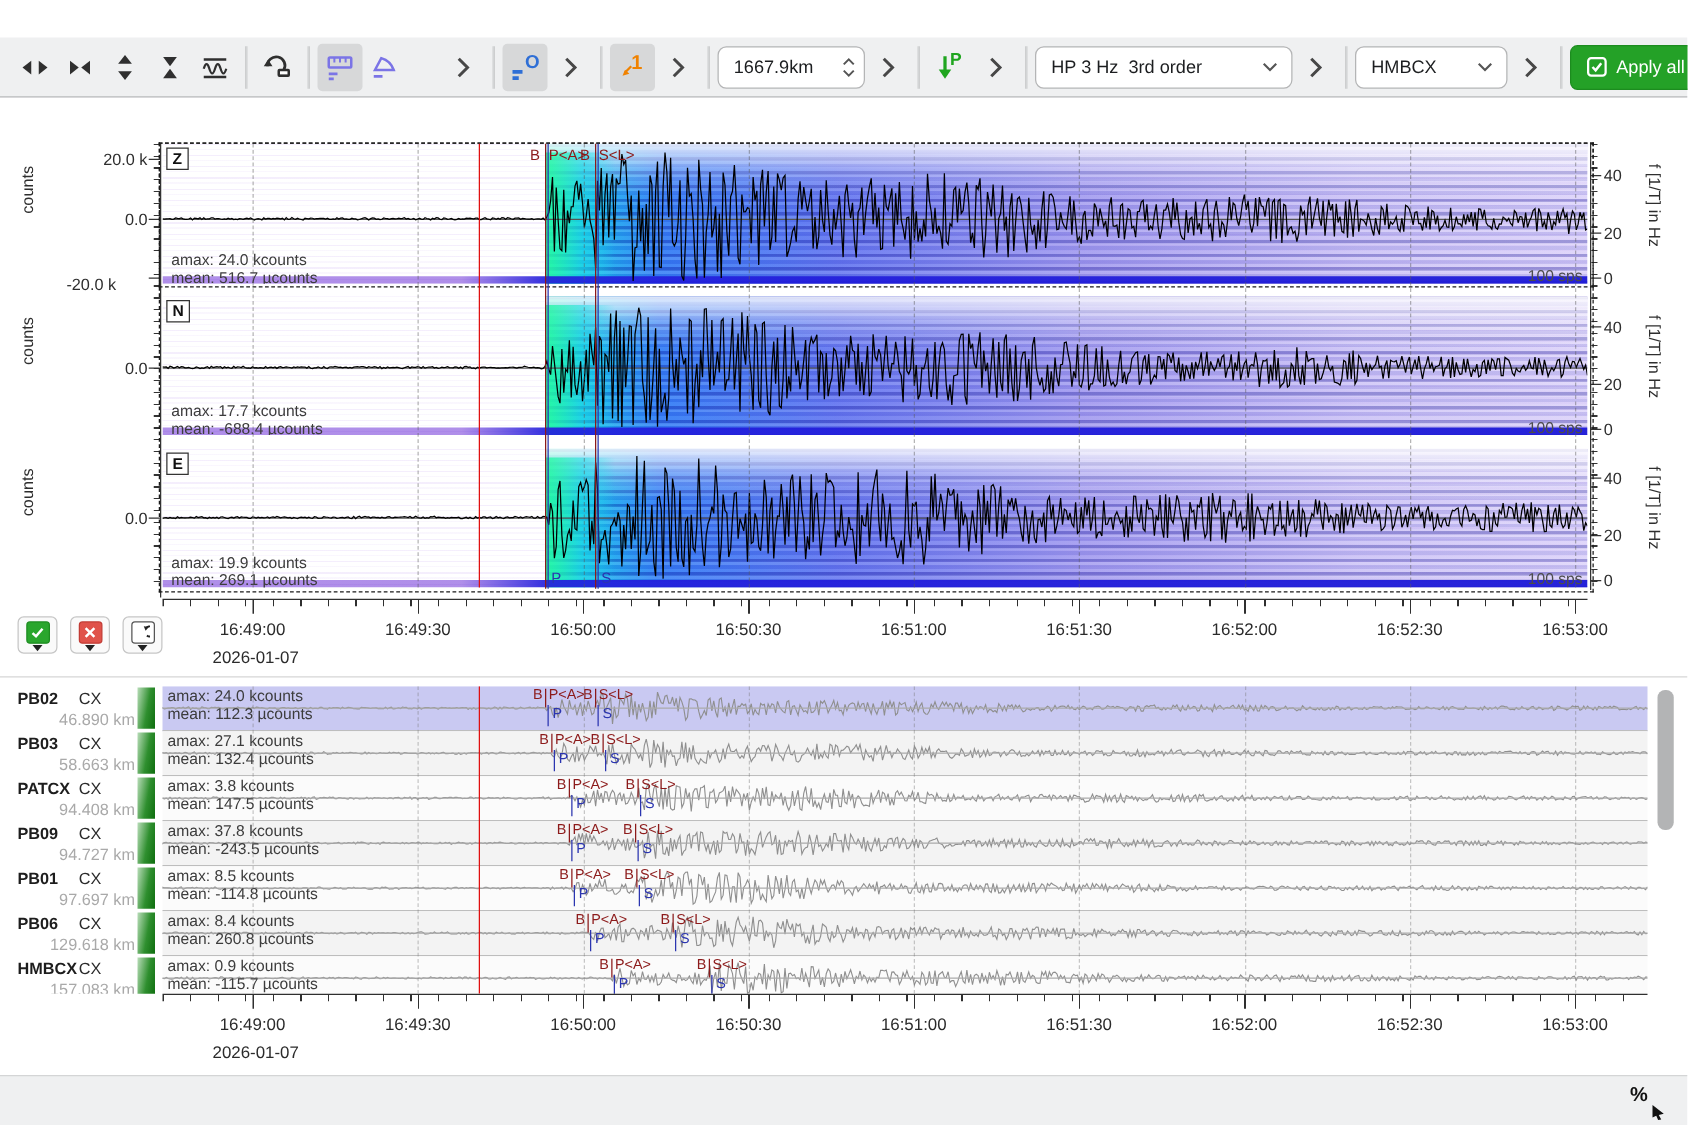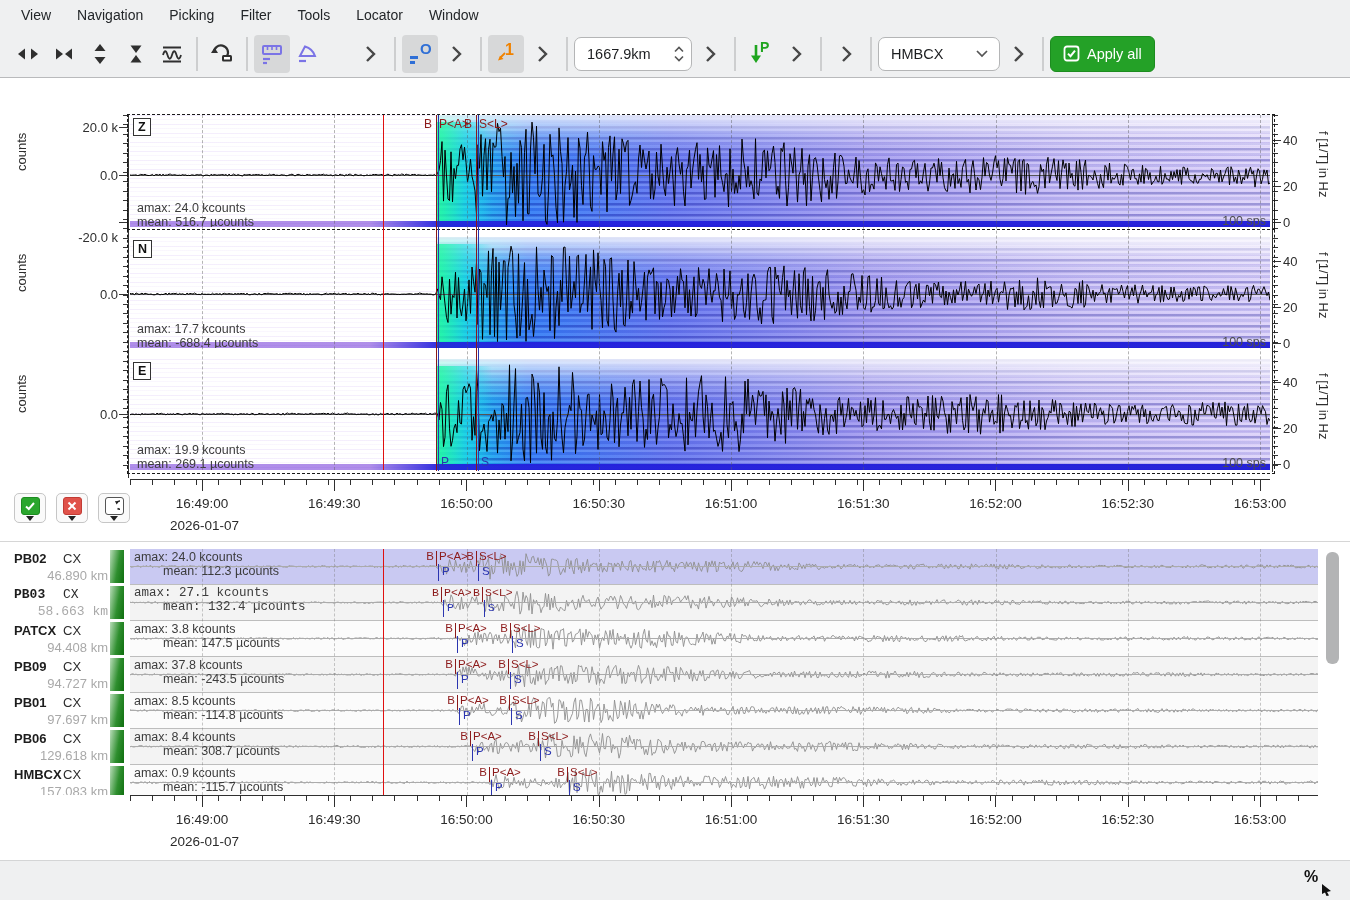--- a/index.html
+++ b/index.html
@@ -93,50 +93,41 @@
   .srow .rowbg{position:absolute;left:130px;width:1188px;top:0;height:35px;background:#fbfbfb;border-bottom:1px solid #bdbdbd;}
   .srow:nth-child(even) .rowbg{background:#f3f3f3;}
   .srow.sel .rowbg{background:#c9c9f2;}
   .st-code{position:absolute;left:14px;top:2px;font-size:13px;font-weight:bold;color:#1d1d1d;}
   .st-net{position:absolute;left:63px;top:2px;font-size:13px;color:#2c2c2c;}
   .st-dist{position:absolute;left:0px;top:19px;width:108px;text-align:right;font-size:13px;color:#a9a9a9;}
   .st-bar{position:absolute;left:110px;top:1px;width:14px;height:33px;background:linear-gradient(100deg,#b9ddb9 0%,#2f8f2f 55%,#0e6e0e 100%);}
   .rtrace{position:absolute;left:130px;top:0;width:1188px;height:36px;}
   .rtrace .zero{position:absolute;left:0;right:0;top:17px;height:1px;background:#ababab;}
   .r-amax{position:absolute;left:4px;top:1px;font-size:12.5px;color:#3c3c3c;}
-  .r-mean{position:absolute;left:4px;top:15px;font-size:12.5px;color:#3c3c3c;margin-left:29px;}
+  .r-mean{position:absolute;left:4px;top:15px;font-size:12.5px;color:#3c3c3c;}
   .rm-line{position:absolute;width:1px;top:2px;height:15px;background:#8c1a1a;}
   .rm-line.blue{top:15px;height:17px;background:#2b35b0;}
   .rm-txt{position:absolute;top:1px;font-size:11.5px;color:#8c1a1a;white-space:nowrap;}
   .rm-txt.blue{top:16px;color:#2b35b0;}
   .scrollbar{position:absolute;left:1326px;top:552px;width:13px;height:246px;}
   .scrollbar .thumb{position:absolute;left:0;top:0;width:13px;height:112px;background:#b3b4b5;border-radius:6px;}
 
   
   .statusbar{position:absolute;left:0;top:860px;width:1350px;height:40px;background:#eff0f1;border-top:1px solid #d4d5d6;}
   .statusicon{position:absolute;right:18px;top:7px;width:28px;height:26px;font-size:16px;font-weight:bold;color:#111;}
   .statusicon .pct{position:absolute;left:0;top:0;}
   .statusicon svg{position:absolute;right:-2px;bottom:-2px;}
 
   svg{display:block;}
 </style>
 </head>
 <body>
 
 <div id="app">
 
-  <div class="menubar">
-    <span class="mi">View</span>
-    <span class="mi">Navigation</span>
-    <span class="mi">Picking</span>
-    <span class="mi">Filter</span>
-    <span class="mi">Tools</span>
-    <span class="mi">Locator</span>
-    <span class="mi">Window</span>
-  </div>
 
   <div class="toolbar">
     <div class="tbtn">
       <svg width="24" height="24">
           <polygon points="2,12 9,6.5 9,17.5" fill="#2f2f2f"></polygon>
           <polygon points="22,12 15,6.5 15,17.5" fill="#2f2f2f"></polygon>
         </svg>
     </div>
     <div class="tbtn">
       <svg width="24" height="24">
@@ -245,20 +236,26 @@
           <polygon points="10,23 5,15.5 15,15.5" fill="#1fa51f"></polygon>
           <text x="14" y="12" font-size="14" font-weight="bold" fill="#1fa51f" font-family="Liberation Sans, sans-serif">P</text>
         </svg>
     </div>
     <div class="tbtn">
       <svg width="22" height="22">
           <polyline points="8,4 15,11 8,18" fill="none" stroke="#474747" stroke-width="2.4"></polyline>
         </svg>
     </div>
     <div class="tsep"></div>
+    <div class="combo" style="width:206px;">
+      <span class="lbl">HP 3 Hz  3rd order</span>
+      <svg width="14" height="9">
+          <polyline points="2,2 7,7 12,2" fill="none" stroke="#555" stroke-width="1.7"></polyline>
+        </svg>
+    </div>
     <div class="tbtn">
       <svg width="22" height="22">
           <polyline points="8,4 15,11 8,18" fill="none" stroke="#474747" stroke-width="2.4"></polyline>
         </svg>
     </div>
     <div class="tsep"></div>
     <div class="combo" style="width:122px;">
       <span class="lbl">HMBCX</span>
       <svg width="14" height="9">
           <polyline points="2,2 7,7 12,2" fill="none" stroke="#555" stroke-width="1.7"></polyline>
@@ -325,21 +322,21 @@
 
   <div class="vaxis" style="left:128px;top:115px;height:363px;"></div>
   <div class="tickstrip" style="left:123px;top:115px;width:5px;height:357px;background:repeating-linear-gradient(180deg,#333 0 1px,transparent 1px 9.45px);"></div>
   <div class="majtick" style="left:119px;top:127px;width:9px;"></div>
   <div class="majtick" style="left:119px;top:175px;width:9px;"></div>
   <div class="majtick" style="left:119px;top:222px;width:9px;"></div>
   <div class="majtick" style="left:119px;top:294px;width:9px;"></div>
   <div class="majtick" style="left:119px;top:414px;width:9px;"></div>
   <div class="ylab l" style="top:120px;">20.0 k</div>
   <div class="ylab l" style="top:168px;">0.0</div>
-  <div class="ylab l" style="top:230px;">-20.0 k</div>
+  <div class="ylab l" style="top:220px;text-align:center;">-20.0 k</div>
   <div class="ylab l" style="top:287px;">0.0</div>
   <div class="ylab l" style="top:407px;">0.0</div>
   <div class="rot" style="left:14px;top:171px;transform:rotate(-90deg);transform-origin:left top;">counts</div>
   <div class="rot" style="left:14px;top:292px;transform:rotate(-90deg);transform-origin:left top;">counts</div>
   <div class="rot" style="left:14px;top:413px;transform:rotate(-90deg);transform-origin:left top;">counts</div>
 
   <div class="vaxis" style="left:1272px;top:115px;height:357px;"></div>
   <div class="tickstrip" style="left:1273px;top:115px;width:5px;height:357px;background:repeating-linear-gradient(180deg,#333 0 1px,transparent 1px 9.45px);"></div>
   <div class="majtick" style="left:1272px;top:140px;width:9px;"></div>
   <div class="majtick" style="left:1272px;top:186px;width:9px;"></div>
@@ -470,21 +467,21 @@
           <div class="rm-line blue" style="left: 348px;"></div>
           <div class="rm-txt" style="left: auto; right: 884px;">B</div>
           <div class="rm-txt" style="left: 309px;">P&lt;A&gt;</div>
           <div class="rm-txt" style="left: auto; right: 844px;">B</div>
           <div class="rm-txt" style="left: 349px;">S&lt;L&gt;</div>
           <div class="rm-txt blue" style="left: 312px;">P</div>
           <div class="rm-txt blue" style="left: 352px;">S</div>
         </div>
   </div>
 
-  <div class="srow" style="top: 36px; font-family: Liberation Mono, monospace;">
+  <div class="srow" style="top: 36px;">
     <div class="rowbg"></div>
     <div class="st-code">PB03</div>
     <div class="st-net">CX</div>
     <div class="st-dist">58.663 km</div>
     <div class="st-bar"></div>
     <div class="rtrace">
       <div class="zero"></div>
       <svg class="rw" width="1188" height="36">
             <path d="M0 17.5 L0.0 17.2 L1.5 17.5 L3.0 17.1 L4.5 18.0 L6.0 17.3 L7.5 17.6 L9.0 17.5 L10.5 17.3 L12.0 17.7 L13.5 17.3 L15.0 18.0 L16.5 17.6 L18.0 16.8 L19.5 17.3 L21.0 18.2 L22.5 18.1 L24.0 17.3 L25.5 16.6 L27.0 18.3 L28.5 17.7 L30.0 17.5 L31.5 17.6 L33.0 17.6 L34.5 17.0 L36.0 18.3 L37.5 17.2 L39.0 18.0 L40.5 17.6 L42.0 18.5 L43.5 16.9 L45.0 17.7 L46.5 17.0 L48.0 17.3 L49.5 17.5 L51.0 17.8 L52.5 17.5 L54.0 17.8 L55.5 17.0 L57.0 17.5 L58.5 17.1 L60.0 18.1 L61.5 18.0 L63.0 17.9 L64.5 17.4 L66.0 16.8 L67.5 17.5 L69.0 17.8 L70.5 17.7 L72.0 17.0 L73.5 18.0 L75.0 17.6 L76.5 18.0 L78.0 18.2 L79.5 17.6 L81.0 18.0 L82.5 17.5 L84.0 17.6 L85.5 18.1 L87.0 17.9 L88.5 17.7 L90.0 17.3 L91.5 17.6 L93.0 17.8 L94.5 17.9 L96.0 18.0 L97.5 17.6 L99.0 17.7 L100.5 17.4 L102.0 17.8 L103.5 17.1 L105.0 17.5 L106.5 16.8 L108.0 17.0 L109.5 18.0 L111.0 17.2 L112.5 17.8 L114.0 17.1 L115.5 18.2 L117.0 18.4 L118.5 16.6 L120.0 16.8 L121.5 18.2 L123.0 17.8 L124.5 17.4 L126.0 17.6 L127.5 17.7 L129.0 16.4 L130.5 17.3 L132.0 18.4 L133.5 17.9 L135.0 18.1 L136.5 17.1 L138.0 17.7 L139.5 17.0 L141.0 17.8 L142.5 17.8 L144.0 17.0 L145.5 17.8 L147.0 17.2 L148.5 17.5 L150.0 16.8 L151.5 17.0 L153.0 17.5 L154.5 17.2 L156.0 17.6 L157.5 17.8 L159.0 18.1 L160.5 17.9 L162.0 16.7 L163.5 18.2 L165.0 17.0 L166.5 17.9 L168.0 17.5 L169.5 17.6 L171.0 18.0 L172.5 17.8 L174.0 17.0 L175.5 17.6 L177.0 17.5 L178.5 17.7 L180.0 17.7 L181.5 16.8 L183.0 17.7 L184.5 16.8 L186.0 17.0 L187.5 17.5 L189.0 17.0 L190.5 18.3 L192.0 17.9 L193.5 17.0 L195.0 17.3 L196.5 17.6 L198.0 17.7 L199.5 17.7 L201.0 17.6 L202.5 17.7 L204.0 18.2 L205.5 17.8 L207.0 17.1 L208.5 17.2 L210.0 17.8 L211.5 17.9 L213.0 17.1 L214.5 18.0 L216.0 17.4 L217.5 18.1 L219.0 17.3 L220.5 17.9 L222.0 17.8 L223.5 17.1 L225.0 16.8 L226.5 17.9 L228.0 17.9 L229.5 17.8 L231.0 17.7 L232.5 17.5 L234.0 18.3 L235.5 18.3 L237.0 17.4 L238.5 18.5 L240.0 18.0 L241.5 17.4 L243.0 18.2 L244.5 17.4 L246.0 17.3 L247.5 17.1 L249.0 17.2 L250.5 17.0 L252.0 17.4 L253.5 16.9 L255.0 18.3 L256.5 17.6 L258.0 17.5 L259.5 17.0 L261.0 18.2 L262.5 17.2 L264.0 17.0 L265.5 17.7 L267.0 18.1 L268.5 17.8 L270.0 16.6 L271.5 16.9 L273.0 17.0 L274.5 17.6 L276.0 17.8 L277.5 18.0 L279.0 17.8 L280.5 17.4 L282.0 18.1 L283.5 17.5 L285.0 17.0 L286.5 18.1 L288.0 17.3 L289.5 16.9 L291.0 18.0 L292.5 17.9 L294.0 17.7 L295.5 17.1 L297.0 16.9 L298.5 17.2 L300.0 17.7 L301.5 17.2 L303.0 18.2 L304.5 16.9 L306.0 17.9 L307.5 17.2 L309.0 17.7 L310.5 17.4 L312.0 19.6 L313.5 20.7 L315.0 14.7 L316.5 19.8 L318.0 21.6 L319.5 18.9 L321.0 9.8 L322.5 12.8 L324.0 22.2 L325.5 23.9 L327.0 20.4 L328.5 17.7 L330.0 24.7 L331.5 12.2 L333.0 24.0 L334.5 19.2 L336.0 17.5 L337.5 23.3 L339.0 20.1 L340.5 17.6 L342.0 11.9 L343.5 13.9 L345.0 16.5 L346.5 11.7 L348.0 19.7 L349.5 17.6 L351.0 19.1 L352.5 17.0 L354.0 21.1 L355.5 26.4 L357.0 11.0 L358.5 21.6 L360.0 9.9 L361.5 18.9 L363.0 25.6 L364.5 21.7 L366.0 22.5 L367.5 19.0 L369.0 25.8 L370.5 22.6 L372.0 17.2 L373.5 25.9 L375.0 10.2 L376.5 13.0 L378.0 14.5 L379.5 18.0 L381.0 21.3 L382.5 18.3 L384.0 23.8 L385.5 11.3 L387.0 6.3 L388.5 13.8 L390.0 29.1 L391.5 25.2 L393.0 7.1 L394.5 17.3 L396.0 10.6 L397.5 13.3 L399.0 25.3 L400.5 8.5 L402.0 29.0 L403.5 14.7 L405.0 18.6 L406.5 15.2 L408.0 20.1 L409.5 19.7 L411.0 27.7 L412.5 22.6 L414.0 21.6 L415.5 8.4 L417.0 21.8 L418.5 9.1 L420.0 24.9 L421.5 13.0 L423.0 22.6 L424.5 11.2 L426.0 21.7 L427.5 24.4 L429.0 26.3 L430.5 22.0 L432.0 23.7 L433.5 25.0 L435.0 25.6 L436.5 15.4 L438.0 21.3 L439.5 17.5 L441.0 17.5 L442.5 14.9 L444.0 20.2 L445.5 24.8 L447.0 22.6 L448.5 13.9 L450.0 22.4 L451.5 14.2 L453.0 10.3 L454.5 15.8 L456.0 16.2 L457.5 16.1 L459.0 14.4 L460.5 19.2 L462.0 21.6 L463.5 19.5 L465.0 21.4 L466.5 15.0 L468.0 12.0 L469.5 19.0 L471.0 24.2 L472.5 21.7 L474.0 20.4 L475.5 14.6 L477.0 13.3 L478.5 16.0 L480.0 11.5 L481.5 11.6 L483.0 15.4 L484.5 11.4 L486.0 15.1 L487.5 24.0 L489.0 18.8 L490.5 10.5 L492.0 14.0 L493.5 19.1 L495.0 20.2 L496.5 23.4 L498.0 17.9 L499.5 14.7 L501.0 11.3 L502.5 18.4 L504.0 18.9 L505.5 15.9 L507.0 23.9 L508.5 24.7 L510.0 23.3 L511.5 19.4 L513.0 18.5 L514.5 17.0 L516.0 13.5 L517.5 17.0 L519.0 19.3 L520.5 15.2 L522.0 22.8 L523.5 10.1 L525.0 22.3 L526.5 18.4 L528.0 21.0 L529.5 16.1 L531.0 19.8 L532.5 21.6 L534.0 10.4 L535.5 11.4 L537.0 19.3 L538.5 11.1 L540.0 12.3 L541.5 19.9 L543.0 15.3 L544.5 15.2 L546.0 13.7 L547.5 11.9 L549.0 12.8 L550.5 17.2 L552.0 14.9 L553.5 13.4 L555.0 10.8 L556.5 14.9 L558.0 10.6 L559.5 18.3 L561.0 23.2 L562.5 14.9 L564.0 18.2 L565.5 20.7 L567.0 19.5 L568.5 24.1 L570.0 13.4 L571.5 18.4 L573.0 15.1 L574.5 12.3 L576.0 23.1 L577.5 17.7 L579.0 11.3 L580.5 17.4 L582.0 16.2 L583.5 21.1 L585.0 17.3 L586.5 17.7 L588.0 14.2 L589.5 16.4 L591.0 17.9 L592.5 21.7 L594.0 22.5 L595.5 19.0 L597.0 15.0 L598.5 20.3 L600.0 22.1 L601.5 11.9 L603.0 14.7 L604.5 21.5 L606.0 18.9 L607.5 12.8 L609.0 18.3 L610.5 13.9 L612.0 16.8 L613.5 12.6 L615.0 21.1 L616.5 17.1 L618.0 20.8 L619.5 15.7 L621.0 14.1 L622.5 16.2 L624.0 16.0 L625.5 16.2 L627.0 15.7 L628.5 18.2 L630.0 20.9 L631.5 21.6 L633.0 20.3 L634.5 18.3 L636.0 18.2 L637.5 19.3 L639.0 14.0 L640.5 16.3 L642.0 20.0 L643.5 19.3 L645.0 18.9 L646.5 15.8 L648.0 21.3 L649.5 14.1 L651.0 18.5 L652.5 15.4 L654.0 20.8 L655.5 19.1 L657.0 15.5 L658.5 19.9 L660.0 14.9 L661.5 19.4 L663.0 18.9 L664.5 16.8 L666.0 16.6 L667.5 17.0 L669.0 16.8 L670.5 20.2 L672.0 17.6 L673.5 16.3 L675.0 19.4 L676.5 18.3 L678.0 15.7 L679.5 14.8 L681.0 15.4 L682.5 17.6 L684.0 19.1 L685.5 16.1 L687.0 20.2 L688.5 19.4 L690.0 19.9 L691.5 18.0 L693.0 19.7 L694.5 18.2 L696.0 15.9 L697.5 18.1 L699.0 17.7 L700.5 15.4 L702.0 19.6 L703.5 15.6 L705.0 18.6 L706.5 16.0 L708.0 16.7 L709.5 15.6 L711.0 19.4 L712.5 19.4 L714.0 15.3 L715.5 18.8 L717.0 17.4 L718.5 18.5 L720.0 15.3 L721.5 18.7 L723.0 18.6 L724.5 15.9 L726.0 19.7 L727.5 18.4 L729.0 16.4 L730.5 17.2 L732.0 17.6 L733.5 18.5 L735.0 16.9 L736.5 17.0 L738.0 15.9 L739.5 19.0 L741.0 17.1 L742.5 17.2 L744.0 19.3 L745.5 18.1 L747.0 15.6 L748.5 15.7 L750.0 16.5 L751.5 15.7 L753.0 19.2 L754.5 17.8 L756.0 19.6 L757.5 19.6 L759.0 18.8 L760.5 15.4 L762.0 17.1 L763.5 17.3 L765.0 17.7 L766.5 18.0 L768.0 16.7 L769.5 16.0 L771.0 19.2 L772.5 16.7 L774.0 19.8 L775.5 19.8 L777.0 18.0 L778.5 19.2 L780.0 14.9 L781.5 20.2 L783.0 19.7 L784.5 16.7 L786.0 20.4 L787.5 16.4 L789.0 18.8 L790.5 18.8 L792.0 18.0 L793.5 19.0 L795.0 17.1 L796.5 15.9 L798.0 17.7 L799.5 16.1 L801.0 19.6 L802.5 16.7 L804.0 18.2 L805.5 17.2 L807.0 14.6 L808.5 18.1 L810.0 17.4 L811.5 15.8 L813.0 15.2 L814.5 14.9 L816.0 18.4 L817.5 19.1 L819.0 17.6 L820.5 16.6 L822.0 17.7 L823.5 17.7 L825.0 17.2 L826.5 16.6 L828.0 14.9 L829.5 15.8 L831.0 16.6 L832.5 20.1 L834.0 15.9 L835.5 19.2 L837.0 20.3 L838.5 16.9 L840.0 16.5 L841.5 14.8 L843.0 19.8 L844.5 16.4 L846.0 16.3 L847.5 19.6 L849.0 15.0 L850.5 18.0 L852.0 16.9 L853.5 16.4 L855.0 18.5 L856.5 18.5 L858.0 17.8 L859.5 16.8 L861.0 18.4 L862.5 19.0 L864.0 17.4 L865.5 15.2 L867.0 17.9 L868.5 15.6 L870.0 18.4 L871.5 19.6 L873.0 19.6 L874.5 15.9 L876.0 17.2 L877.5 16.4 L879.0 18.5 L880.5 19.6 L882.0 15.4 L883.5 15.7 L885.0 18.3 L886.5 18.9 L888.0 18.8 L889.5 19.5 L891.0 17.9 L892.5 15.7 L894.0 15.7 L895.5 17.2 L897.0 17.7 L898.5 16.4 L900.0 16.2 L901.5 18.4 L903.0 15.7 L904.5 16.8 L906.0 17.1 L907.5 16.3 L909.0 16.8 L910.5 15.7 L912.0 18.3 L913.5 17.9 L915.0 18.9 L916.5 18.9 L918.0 19.1 L919.5 16.0 L921.0 17.1 L922.5 18.2 L924.0 16.7 L925.5 17.8 L927.0 17.2 L928.5 19.0 L930.0 16.1 L931.5 18.6 L933.0 18.7 L934.5 16.4 L936.0 16.2 L937.5 18.9 L939.0 18.6 L940.5 16.7 L942.0 17.3 L943.5 16.6 L945.0 18.0 L946.5 18.9 L948.0 17.4 L949.5 18.6 L951.0 18.3 L952.5 18.6 L954.0 18.6 L955.5 17.4 L957.0 17.8 L958.5 17.0 L960.0 16.8 L961.5 16.5 L963.0 18.8 L964.5 17.9 L966.0 16.8 L967.5 18.0 L969.0 18.2 L970.5 18.5 L972.0 18.6 L973.5 17.5 L975.0 16.9 L976.5 17.8 L978.0 16.4 L979.5 17.4 L981.0 18.8 L982.5 17.5 L984.0 18.1 L985.5 17.9 L987.0 18.4 L988.5 16.9 L990.0 18.5 L991.5 18.2 L993.0 16.2 L994.5 18.5 L996.0 16.2 L997.5 16.4 L999.0 16.3 L1000.5 16.8 L1002.0 19.0 L1003.5 18.7 L1005.0 17.4 L1006.5 16.4 L1008.0 17.9 L1009.5 16.5 L1011.0 18.9 L1012.5 18.1 L1014.0 17.4 L1015.5 16.4 L1017.0 17.9 L1018.5 16.1 L1020.0 17.8 L1021.5 17.9 L1023.0 17.7 L1024.5 17.2 L1026.0 16.8 L1027.5 19.0 L1029.0 17.4 L1030.5 18.3 L1032.0 18.8 L1033.5 16.5 L1035.0 16.5 L1036.5 19.0 L1038.0 16.8 L1039.5 19.1 L1041.0 18.7 L1042.5 19.0 L1044.0 16.6 L1045.5 19.1 L1047.0 18.4 L1048.5 16.8 L1050.0 19.3 L1051.5 18.3 L1053.0 17.0 L1054.5 18.5 L1056.0 16.8 L1057.5 18.7 L1059.0 18.8 L1060.5 17.3 L1062.0 17.1 L1063.5 16.5 L1065.0 16.8 L1066.5 16.6 L1068.0 18.0 L1069.5 16.2 L1071.0 16.8 L1072.5 17.1 L1074.0 16.3 L1075.5 16.3 L1077.0 16.1 L1078.5 15.9 L1080.0 17.0 L1081.5 17.0 L1083.0 16.9 L1084.5 18.0 L1086.0 16.3 L1087.5 18.1 L1089.0 17.1 L1090.5 16.8 L1092.0 18.6 L1093.5 18.5 L1095.0 16.6 L1096.5 16.3 L1098.0 16.6 L1099.5 19.2 L1101.0 18.5 L1102.5 17.4 L1104.0 15.9 L1105.5 17.2 L1107.0 16.3 L1108.5 16.0 L1110.0 18.0 L1111.5 17.5 L1113.0 18.5 L1114.5 16.0 L1116.0 19.2 L1117.5 16.9 L1119.0 16.1 L1120.5 18.2 L1122.0 16.5 L1123.5 17.2 L1125.0 17.0 L1126.5 18.0 L1128.0 18.1 L1129.5 18.4 L1131.0 17.6 L1132.5 17.9 L1134.0 16.2 L1135.5 18.1 L1137.0 18.4 L1138.5 16.6 L1140.0 16.9 L1141.5 17.3 L1143.0 16.5 L1144.5 17.8 L1146.0 16.6 L1147.5 18.5 L1149.0 18.1 L1150.5 18.7 L1152.0 16.4 L1153.5 17.4 L1155.0 18.0 L1156.5 18.6 L1158.0 18.7 L1159.5 18.0 L1161.0 16.7 L1162.5 18.3 L1164.0 18.6 L1165.5 17.2 L1167.0 16.7 L1168.5 18.5 L1170.0 16.5 L1171.5 17.4 L1173.0 16.5 L1174.5 16.8 L1176.0 16.3 L1177.5 16.8 L1179.0 17.0 L1180.5 17.3 L1182.0 18.1 L1183.5 16.7 L1185.0 16.4 L1186.5 16.6 L1188.0 18.2" fill="none" stroke="#8f8f8f" stroke-width="0.9"></path>
           </svg>
@@ -586,21 +583,21 @@
     <div class="st-code">PB06</div>
     <div class="st-net">CX</div>
     <div class="st-dist">129.618 km</div>
     <div class="st-bar"></div>
     <div class="rtrace">
       <div class="zero"></div>
       <svg class="rw" width="1188" height="36">
             <path d="M0 17.5 L0.0 17.8 L1.5 17.4 L3.0 17.9 L4.5 17.9 L6.0 17.5 L7.5 17.6 L9.0 16.9 L10.5 16.6 L12.0 16.8 L13.5 17.7 L15.0 17.3 L16.5 17.2 L18.0 18.0 L19.5 17.1 L21.0 18.2 L22.5 17.6 L24.0 17.3 L25.5 17.7 L27.0 17.3 L28.5 17.7 L30.0 17.2 L31.5 17.0 L33.0 17.7 L34.5 18.2 L36.0 17.5 L37.5 17.9 L39.0 16.7 L40.5 18.1 L42.0 17.5 L43.5 18.0 L45.0 17.0 L46.5 17.2 L48.0 17.4 L49.5 16.8 L51.0 17.3 L52.5 17.6 L54.0 18.1 L55.5 17.1 L57.0 17.1 L58.5 16.8 L60.0 17.5 L61.5 17.1 L63.0 18.1 L64.5 16.9 L66.0 16.9 L67.5 16.9 L69.0 17.4 L70.5 17.9 L72.0 17.6 L73.5 17.9 L75.0 17.8 L76.5 18.1 L78.0 17.8 L79.5 17.1 L81.0 18.3 L82.5 16.7 L84.0 17.8 L85.5 17.6 L87.0 17.7 L88.5 18.1 L90.0 17.7 L91.5 17.6 L93.0 16.9 L94.5 17.7 L96.0 17.0 L97.5 17.6 L99.0 16.6 L100.5 17.9 L102.0 17.0 L103.5 17.9 L105.0 18.2 L106.5 17.4 L108.0 17.1 L109.5 17.1 L111.0 17.9 L112.5 18.3 L114.0 17.1 L115.5 16.6 L117.0 17.4 L118.5 16.9 L120.0 17.1 L121.5 18.3 L123.0 17.0 L124.5 17.7 L126.0 17.5 L127.5 16.9 L129.0 17.5 L130.5 17.7 L132.0 17.7 L133.5 17.9 L135.0 17.4 L136.5 17.9 L138.0 17.3 L139.5 18.2 L141.0 17.7 L142.5 16.9 L144.0 17.5 L145.5 18.2 L147.0 17.8 L148.5 17.5 L150.0 17.3 L151.5 17.1 L153.0 17.5 L154.5 16.7 L156.0 18.1 L157.5 17.9 L159.0 16.8 L160.5 17.0 L162.0 17.4 L163.5 18.4 L165.0 16.9 L166.5 17.0 L168.0 18.3 L169.5 17.2 L171.0 17.8 L172.5 17.0 L174.0 17.4 L175.5 17.2 L177.0 17.3 L178.5 17.6 L180.0 17.3 L181.5 17.4 L183.0 17.6 L184.5 17.1 L186.0 17.1 L187.5 17.4 L189.0 17.8 L190.5 17.9 L192.0 16.9 L193.5 18.0 L195.0 17.9 L196.5 17.1 L198.0 18.1 L199.5 17.5 L201.0 17.9 L202.5 17.6 L204.0 17.0 L205.5 16.7 L207.0 16.4 L208.5 16.9 L210.0 18.4 L211.5 18.2 L213.0 18.0 L214.5 17.3 L216.0 17.7 L217.5 16.6 L219.0 17.6 L220.5 17.6 L222.0 17.4 L223.5 16.7 L225.0 17.6 L226.5 17.3 L228.0 16.5 L229.5 17.8 L231.0 18.2 L232.5 18.2 L234.0 18.2 L235.5 18.2 L237.0 17.1 L238.5 18.2 L240.0 17.3 L241.5 18.0 L243.0 17.0 L244.5 18.4 L246.0 18.0 L247.5 17.0 L249.0 17.0 L250.5 18.0 L252.0 17.4 L253.5 16.8 L255.0 17.1 L256.5 18.0 L258.0 17.2 L259.5 18.2 L261.0 17.3 L262.5 17.5 L264.0 17.9 L265.5 18.1 L267.0 16.8 L268.5 17.4 L270.0 17.8 L271.5 16.7 L273.0 17.8 L274.5 18.0 L276.0 17.6 L277.5 17.3 L279.0 18.2 L280.5 17.9 L282.0 18.3 L283.5 17.3 L285.0 17.3 L286.5 17.7 L288.0 16.8 L289.5 18.1 L291.0 17.5 L292.5 17.0 L294.0 17.6 L295.5 17.8 L297.0 17.4 L298.5 17.1 L300.0 17.1 L301.5 17.5 L303.0 17.7 L304.5 16.8 L306.0 18.1 L307.5 16.7 L309.0 18.0 L310.5 17.9 L312.0 17.1 L313.5 17.6 L315.0 17.8 L316.5 17.5 L318.0 18.4 L319.5 17.0 L321.0 18.0 L322.5 18.1 L324.0 17.8 L325.5 18.0 L327.0 17.2 L328.5 17.3 L330.0 18.0 L331.5 16.8 L333.0 17.7 L334.5 16.8 L336.0 16.6 L337.5 17.1 L339.0 16.9 L340.5 17.2 L342.0 18.7 L343.5 21.2 L345.0 22.5 L346.5 16.6 L348.0 24.0 L349.5 17.1 L351.0 13.6 L352.5 13.5 L354.0 21.2 L355.5 19.9 L357.0 17.8 L358.5 22.4 L360.0 15.8 L361.5 14.1 L363.0 23.3 L364.5 12.9 L366.0 10.2 L367.5 24.4 L369.0 24.3 L370.5 14.4 L372.0 19.5 L373.5 18.6 L375.0 14.4 L376.5 13.6 L378.0 14.6 L379.5 18.4 L381.0 22.3 L382.5 15.4 L384.0 16.3 L385.5 19.4 L387.0 13.5 L388.5 23.2 L390.0 12.1 L391.5 11.5 L393.0 17.8 L394.5 16.5 L396.0 15.1 L397.5 15.6 L399.0 16.4 L400.5 22.8 L402.0 21.9 L403.5 14.0 L405.0 17.5 L406.5 22.2 L408.0 9.0 L409.5 16.7 L411.0 21.1 L412.5 11.6 L414.0 17.4 L415.5 29.0 L417.0 19.6 L418.5 7.6 L420.0 4.9 L421.5 12.4 L423.0 5.9 L424.5 16.6 L426.0 14.9 L427.5 27.4 L429.0 27.3 L430.5 26.7 L432.0 11.4 L433.5 19.4 L435.0 17.0 L436.5 17.5 L438.0 21.9 L439.5 21.4 L441.0 28.1 L442.5 26.7 L444.0 6.8 L445.5 20.1 L447.0 10.2 L448.5 24.3 L450.0 7.8 L451.5 18.5 L453.0 13.3 L454.5 23.8 L456.0 27.6 L457.5 18.4 L459.0 8.7 L460.5 4.9 L462.0 10.8 L463.5 13.0 L465.0 16.8 L466.5 12.3 L468.0 18.5 L469.5 23.8 L471.0 16.3 L472.5 4.5 L474.0 19.5 L475.5 19.8 L477.0 7.8 L478.5 7.1 L480.0 9.3 L481.5 23.7 L483.0 15.5 L484.5 20.1 L486.0 17.1 L487.5 19.0 L489.0 29.2 L490.5 23.7 L492.0 8.9 L493.5 12.7 L495.0 13.9 L496.5 8.0 L498.0 18.4 L499.5 6.3 L501.0 12.1 L502.5 14.7 L504.0 10.0 L505.5 20.5 L507.0 10.1 L508.5 11.8 L510.0 10.4 L511.5 19.6 L513.0 17.0 L514.5 25.5 L516.0 20.3 L517.5 26.0 L519.0 17.6 L520.5 10.9 L522.0 26.3 L523.5 23.5 L525.0 24.2 L526.5 20.0 L528.0 10.2 L529.5 11.4 L531.0 12.8 L532.5 21.0 L534.0 24.2 L535.5 16.1 L537.0 21.2 L538.5 19.8 L540.0 11.1 L541.5 16.9 L543.0 19.2 L544.5 24.5 L546.0 21.3 L547.5 14.8 L549.0 15.2 L550.5 17.2 L552.0 13.1 L553.5 21.7 L555.0 13.0 L556.5 19.3 L558.0 16.9 L559.5 17.3 L561.0 21.2 L562.5 14.5 L564.0 15.1 L565.5 23.1 L567.0 19.4 L568.5 16.9 L570.0 20.4 L571.5 12.8 L573.0 12.3 L574.5 13.1 L576.0 18.2 L577.5 16.0 L579.0 15.4 L580.5 15.3 L582.0 21.9 L583.5 15.3 L585.0 14.0 L586.5 22.7 L588.0 21.2 L589.5 18.2 L591.0 13.2 L592.5 21.6 L594.0 15.3 L595.5 17.0 L597.0 22.2 L598.5 13.2 L600.0 14.7 L601.5 13.2 L603.0 19.2 L604.5 16.2 L606.0 12.8 L607.5 18.4 L609.0 13.4 L610.5 12.8 L612.0 16.4 L613.5 18.9 L615.0 14.9 L616.5 16.4 L618.0 13.3 L619.5 14.4 L621.0 14.3 L622.5 22.1 L624.0 18.6 L625.5 18.5 L627.0 15.5 L628.5 14.8 L630.0 18.4 L631.5 14.9 L633.0 15.5 L634.5 20.8 L636.0 18.2 L637.5 15.0 L639.0 21.1 L640.5 12.7 L642.0 19.4 L643.5 17.4 L645.0 20.9 L646.5 16.0 L648.0 18.9 L649.5 19.6 L651.0 18.2 L652.5 20.2 L654.0 15.2 L655.5 17.6 L657.0 19.2 L658.5 19.1 L660.0 18.7 L661.5 16.1 L663.0 12.7 L664.5 20.3 L666.0 19.3 L667.5 22.4 L669.0 14.1 L670.5 15.2 L672.0 19.4 L673.5 17.9 L675.0 22.6 L676.5 19.7 L678.0 13.9 L679.5 13.9 L681.0 20.4 L682.5 15.7 L684.0 18.1 L685.5 22.5 L687.0 20.0 L688.5 14.1 L690.0 15.3 L691.5 13.6 L693.0 17.0 L694.5 22.4 L696.0 14.3 L697.5 14.6 L699.0 12.6 L700.5 12.8 L702.0 21.2 L703.5 14.0 L705.0 14.5 L706.5 20.4 L708.0 14.6 L709.5 16.3 L711.0 17.3 L712.5 13.9 L714.0 18.4 L715.5 13.2 L717.0 20.5 L718.5 14.4 L720.0 14.2 L721.5 14.3 L723.0 21.9 L724.5 20.7 L726.0 21.5 L727.5 21.4 L729.0 13.7 L730.5 18.9 L732.0 17.5 L733.5 18.9 L735.0 19.3 L736.5 18.0 L738.0 20.3 L739.5 19.0 L741.0 18.1 L742.5 17.9 L744.0 19.5 L745.5 13.9 L747.0 20.2 L748.5 15.3 L750.0 17.3 L751.5 14.4 L753.0 15.9 L754.5 16.0 L756.0 17.8 L757.5 16.6 L759.0 19.7 L760.5 18.2 L762.0 19.4 L763.5 17.4 L765.0 15.5 L766.5 16.9 L768.0 14.6 L769.5 16.3 L771.0 16.2 L772.5 20.8 L774.0 15.0 L775.5 20.1 L777.0 16.0 L778.5 20.6 L780.0 14.6 L781.5 14.6 L783.0 17.2 L784.5 16.0 L786.0 15.0 L787.5 19.2 L789.0 18.4 L790.5 16.8 L792.0 15.5 L793.5 16.4 L795.0 19.7 L796.5 18.2 L798.0 17.0 L799.5 15.9 L801.0 18.6 L802.5 17.6 L804.0 19.9 L805.5 20.0 L807.0 16.6 L808.5 15.2 L810.0 15.6 L811.5 15.6 L813.0 16.9 L814.5 18.3 L816.0 17.0 L817.5 18.3 L819.0 17.4 L820.5 19.0 L822.0 18.6 L823.5 19.6 L825.0 16.3 L826.5 17.2 L828.0 19.6 L829.5 18.4 L831.0 16.2 L832.5 18.7 L834.0 17.9 L835.5 18.5 L837.0 16.8 L838.5 17.0 L840.0 17.7 L841.5 16.8 L843.0 17.4 L844.5 15.5 L846.0 18.7 L847.5 17.0 L849.0 18.3 L850.5 17.4 L852.0 18.7 L853.5 16.1 L855.0 15.7 L856.5 17.6 L858.0 15.9 L859.5 19.4 L861.0 18.5 L862.5 15.7 L864.0 15.7 L865.5 16.4 L867.0 19.2 L868.5 15.7 L870.0 17.8 L871.5 16.4 L873.0 15.8 L874.5 17.1 L876.0 16.8 L877.5 16.4 L879.0 16.6 L880.5 17.5 L882.0 17.3 L883.5 19.0 L885.0 18.3 L886.5 16.8 L888.0 17.0 L889.5 17.4 L891.0 18.5 L892.5 19.1 L894.0 19.3 L895.5 17.1 L897.0 18.6 L898.5 18.4 L900.0 15.7 L901.5 16.7 L903.0 17.1 L904.5 18.7 L906.0 15.9 L907.5 18.3 L909.0 16.7 L910.5 18.0 L912.0 18.1 L913.5 16.8 L915.0 15.2 L916.5 17.6 L918.0 19.1 L919.5 17.3 L921.0 16.3 L922.5 17.8 L924.0 17.2 L925.5 19.0 L927.0 19.8 L928.5 18.3 L930.0 16.3 L931.5 16.7 L933.0 18.8 L934.5 19.9 L936.0 16.4 L937.5 18.3 L939.0 19.2 L940.5 15.6 L942.0 16.1 L943.5 15.6 L945.0 18.6 L946.5 18.9 L948.0 15.8 L949.5 17.2 L951.0 19.5 L952.5 18.9 L954.0 16.0 L955.5 19.1 L957.0 15.2 L958.5 15.7 L960.0 16.1 L961.5 16.1 L963.0 17.8 L964.5 18.2 L966.0 19.9 L967.5 19.0 L969.0 17.1 L970.5 17.2 L972.0 17.2 L973.5 15.7 L975.0 15.5 L976.5 18.4 L978.0 18.9 L979.5 19.2 L981.0 17.1 L982.5 18.8 L984.0 15.7 L985.5 18.6 L987.0 19.2 L988.5 19.7 L990.0 15.6 L991.5 18.9 L993.0 18.3 L994.5 18.4 L996.0 19.2 L997.5 18.5 L999.0 18.0 L1000.5 16.7 L1002.0 17.9 L1003.5 17.6 L1005.0 19.5 L1006.5 18.9 L1008.0 17.0 L1009.5 18.8 L1011.0 15.9 L1012.5 17.9 L1014.0 15.6 L1015.5 15.6 L1017.0 16.5 L1018.5 19.4 L1020.0 18.4 L1021.5 17.2 L1023.0 18.4 L1024.5 19.0 L1026.0 16.7 L1027.5 19.1 L1029.0 17.6 L1030.5 19.2 L1032.0 15.9 L1033.5 18.6 L1035.0 17.8 L1036.5 16.5 L1038.0 16.0 L1039.5 16.1 L1041.0 17.0 L1042.5 18.8 L1044.0 17.7 L1045.5 15.9 L1047.0 18.2 L1048.5 17.5 L1050.0 16.2 L1051.5 17.7 L1053.0 16.1 L1054.5 17.4 L1056.0 17.4 L1057.5 19.0 L1059.0 17.8 L1060.5 17.7 L1062.0 17.5 L1063.5 17.9 L1065.0 16.6 L1066.5 18.1 L1068.0 16.4 L1069.5 17.5 L1071.0 18.9 L1072.5 18.0 L1074.0 16.6 L1075.5 16.8 L1077.0 18.4 L1078.5 17.1 L1080.0 16.6 L1081.5 16.6 L1083.0 17.1 L1084.5 17.8 L1086.0 17.7 L1087.5 16.5 L1089.0 16.3 L1090.5 17.0 L1092.0 16.7 L1093.5 17.0 L1095.0 16.6 L1096.5 16.7 L1098.0 17.4 L1099.5 18.6 L1101.0 16.3 L1102.5 17.8 L1104.0 18.3 L1105.5 17.8 L1107.0 18.2 L1108.5 16.8 L1110.0 18.7 L1111.5 18.0 L1113.0 18.6 L1114.5 18.4 L1116.0 16.8 L1117.5 16.8 L1119.0 18.1 L1120.5 18.2 L1122.0 17.9 L1123.5 16.7 L1125.0 17.2 L1126.5 16.7 L1128.0 18.3 L1129.5 17.6 L1131.0 17.0 L1132.5 18.3 L1134.0 16.8 L1135.5 16.4 L1137.0 16.9 L1138.5 16.7 L1140.0 17.5 L1141.5 18.2 L1143.0 16.3 L1144.5 17.0 L1146.0 18.4 L1147.5 16.1 L1149.0 17.1 L1150.5 18.9 L1152.0 16.4 L1153.5 18.8 L1155.0 16.7 L1156.5 17.1 L1158.0 17.2 L1159.5 16.3 L1161.0 17.0 L1162.5 17.3 L1164.0 17.9 L1165.5 17.4 L1167.0 16.9 L1168.5 17.7 L1170.0 16.8 L1171.5 16.3 L1173.0 17.4 L1174.5 16.9 L1176.0 17.5 L1177.5 16.3 L1179.0 18.3 L1180.5 19.0 L1182.0 16.6 L1183.5 18.7 L1185.0 16.2 L1186.5 18.0 L1188.0 17.7" fill="none" stroke="#8f8f8f" stroke-width="0.9"></path>
           </svg>
       <div class="r-amax">amax: 8.4 kcounts</div>
-      <div class="r-mean">mean: 308.7 µcounts</div>
+      <div class="r-mean">mean: 260.8 µcounts</div>
     <div class="rm-line" style="left: 340px;"></div>
           <div class="rm-line" style="left: 408px;"></div>
           <div class="rm-line blue" style="left: 342px;"></div>
           <div class="rm-line blue" style="left: 410px;"></div>
           <div class="rm-txt" style="left: auto; right: 850px;">B</div>
           <div class="rm-txt" style="left: 343px;">P&lt;A&gt;</div>
           <div class="rm-txt" style="left: auto; right: 782px;">B</div>
           <div class="rm-txt" style="left: 411px;">S&lt;L&gt;</div>
           <div class="rm-txt blue" style="left: 346px;">P</div>
           <div class="rm-txt blue" style="left: 414px;">S</div>

